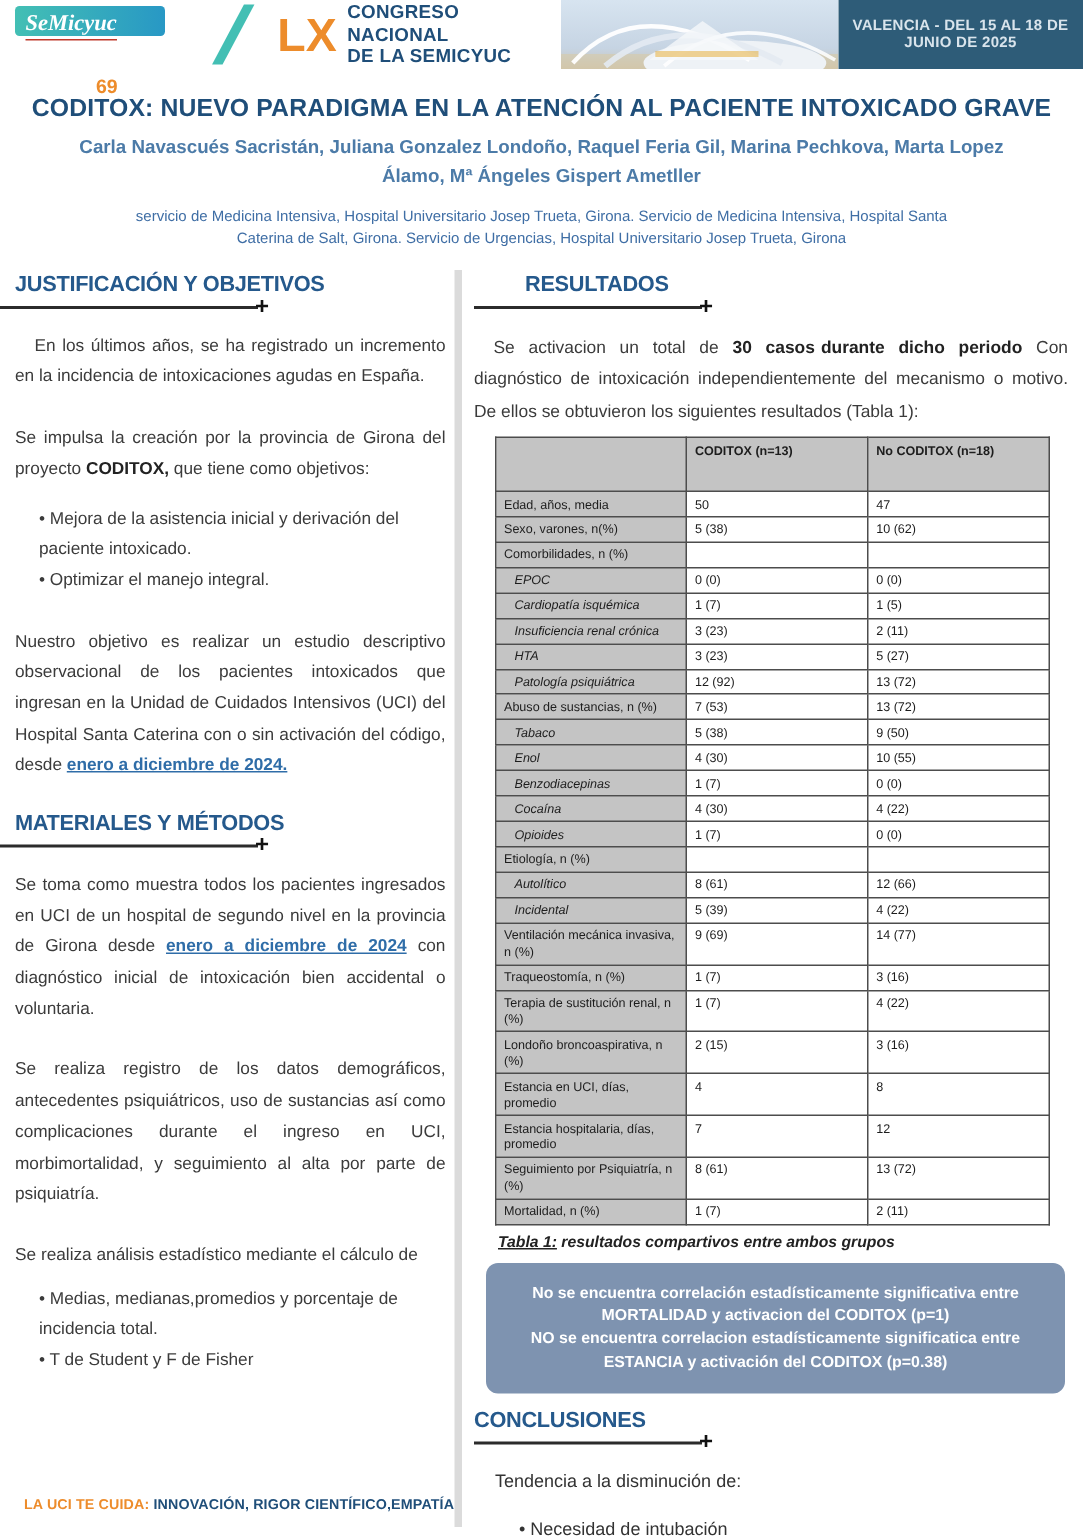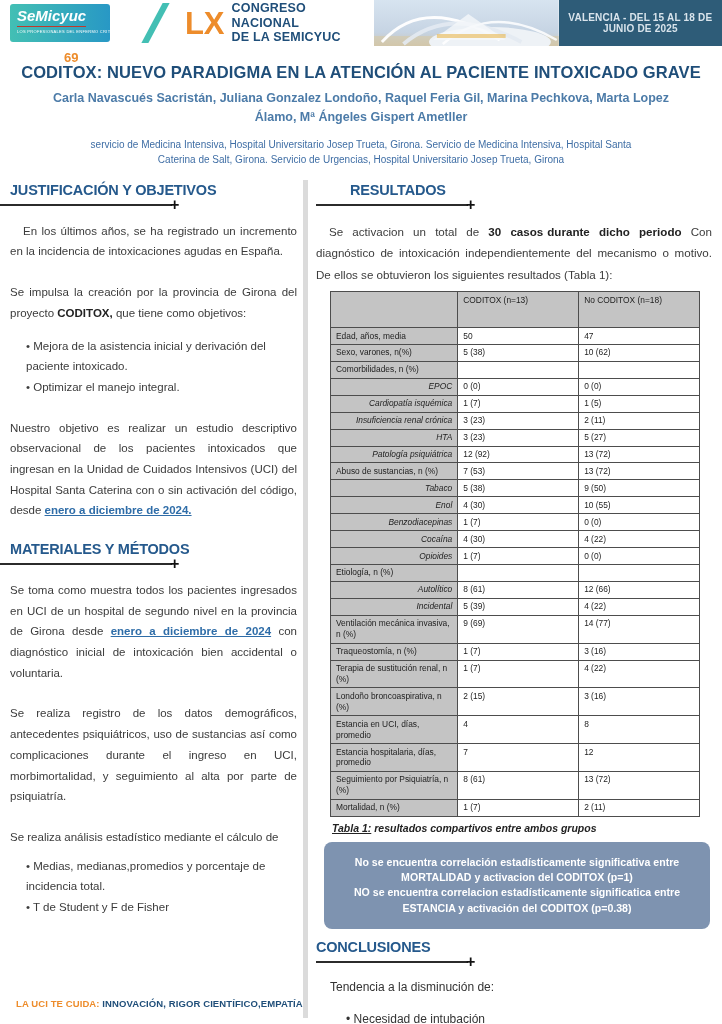--- a/index.html
+++ b/index.html
@@ -8,23 +8,23 @@
     --banner-text:#D9E4EC; --logo-teal-1:#43BFB4; --logo-teal-2:#2898C5;
     --link-blue:#2F6DA8; --table-gray:#C4C4C4; --table-border:#4D4D4D;
     --callout-bg:#7E93B0; --body-text:#3B3B3B; --divider-gray:#DBDBDB;
   }
   *{box-sizing:border-box; margin:0; padding:0;}
   body{background:#888; font-family:"Liberation Sans", sans-serif;}
   .page{width:722px; height:1024px; background:#fff; position:relative; margin:0 auto; overflow:hidden;}
 
   
   .header{display:flex; align-items:stretch; height:46px;}
-  .logo-box{width:100px; height:38px; margin:4px 0 0 10px; border-radius:3px;
+  .logo-box{width:100px; height:20px; margin:4px 0 0 10px; border-radius:3px;
     background:linear-gradient(90deg,var(--logo-teal-1),var(--logo-teal-2));
-    color:#fff; padding:3px 7px 2px;}
+    color:#fff; padding:3px 7px 2px;font-family:Liberation Serif, serif;}
   .logo-name{font-style:italic; font-weight:bold; font-size:15px; line-height:1.2;
     border-bottom:1px solid #C0392B; display:inline-block; padding-bottom:1px;}
   .logo-tagline{font-size:4px; letter-spacing:.3px; margin-top:2px; white-space:nowrap;}
   .slash{width:7px; height:40px; background:var(--logo-teal-1); transform:skewX(-28deg);
     margin:3px 0 0 42px;}
   .congress{display:flex; align-items:center; gap:7px; margin-left:26px;}
   .congress-roman{color:var(--accent-orange); font-size:31px; font-weight:bold; line-height:1;}
   .congress-lines{color:var(--title-blue); font-weight:bold; font-size:12.5px; line-height:1.15; letter-spacing:.2px;}
   .venue-photo{width:188px; height:46px; margin-left:auto; display:block;}
   .banner{width:166px; background:var(--banner-bg); color:var(--banner-text);
@@ -65,23 +65,23 @@
   b.inline-bold{color:#222;}
 
   
   .res-intro{font-size:11.6px; line-height:1.85; margin-bottom:6px;}
   .res-intro .gap{margin-left:4px;}
 
   table.results{border-collapse:collapse; margin:2px 0 5px 14px; width:370px;
     font-size:8.4px; color:#1d1d1d;}
   table.results th, table.results td{border:1px solid var(--table-border);
     padding:2.5px 5px; text-align:left; vertical-align:top; line-height:1.3;}
-  table.results th{background:var(--table-gray); font-weight:normal; height:36px;margin-left:30px;}
+  table.results th{background:var(--table-gray); font-weight:bold; height:36px;margin-left:30px;}
   table.results td.lbl{background:var(--table-gray); width:128px;}
-  table.results td.ind{padding-left:12px; font-style:italic;text-align:right;}
+  table.results td.ind{padding-left:12px; font-style:italic;}
   table.results td.val{width:122px; background:#fff;}
 
   .tab-caption{margin:4px 0 8px 16px; font-size:10.5px; font-style:italic; font-weight:bold; color:#222;}
   .tab-caption .cap-label{text-decoration:underline;}
 
   .callout{background:var(--callout-bg); border-radius:8px; margin:6px 2px 10px 8px;
     padding:13px 20px; color:#fff; font-weight:bold; font-size:10.6px; text-align:center;
     line-height:1.45;}
 
   .concl-intro{font-size:12px; color:#333; margin:4px 0 10px 14px; line-height:1.6;}

